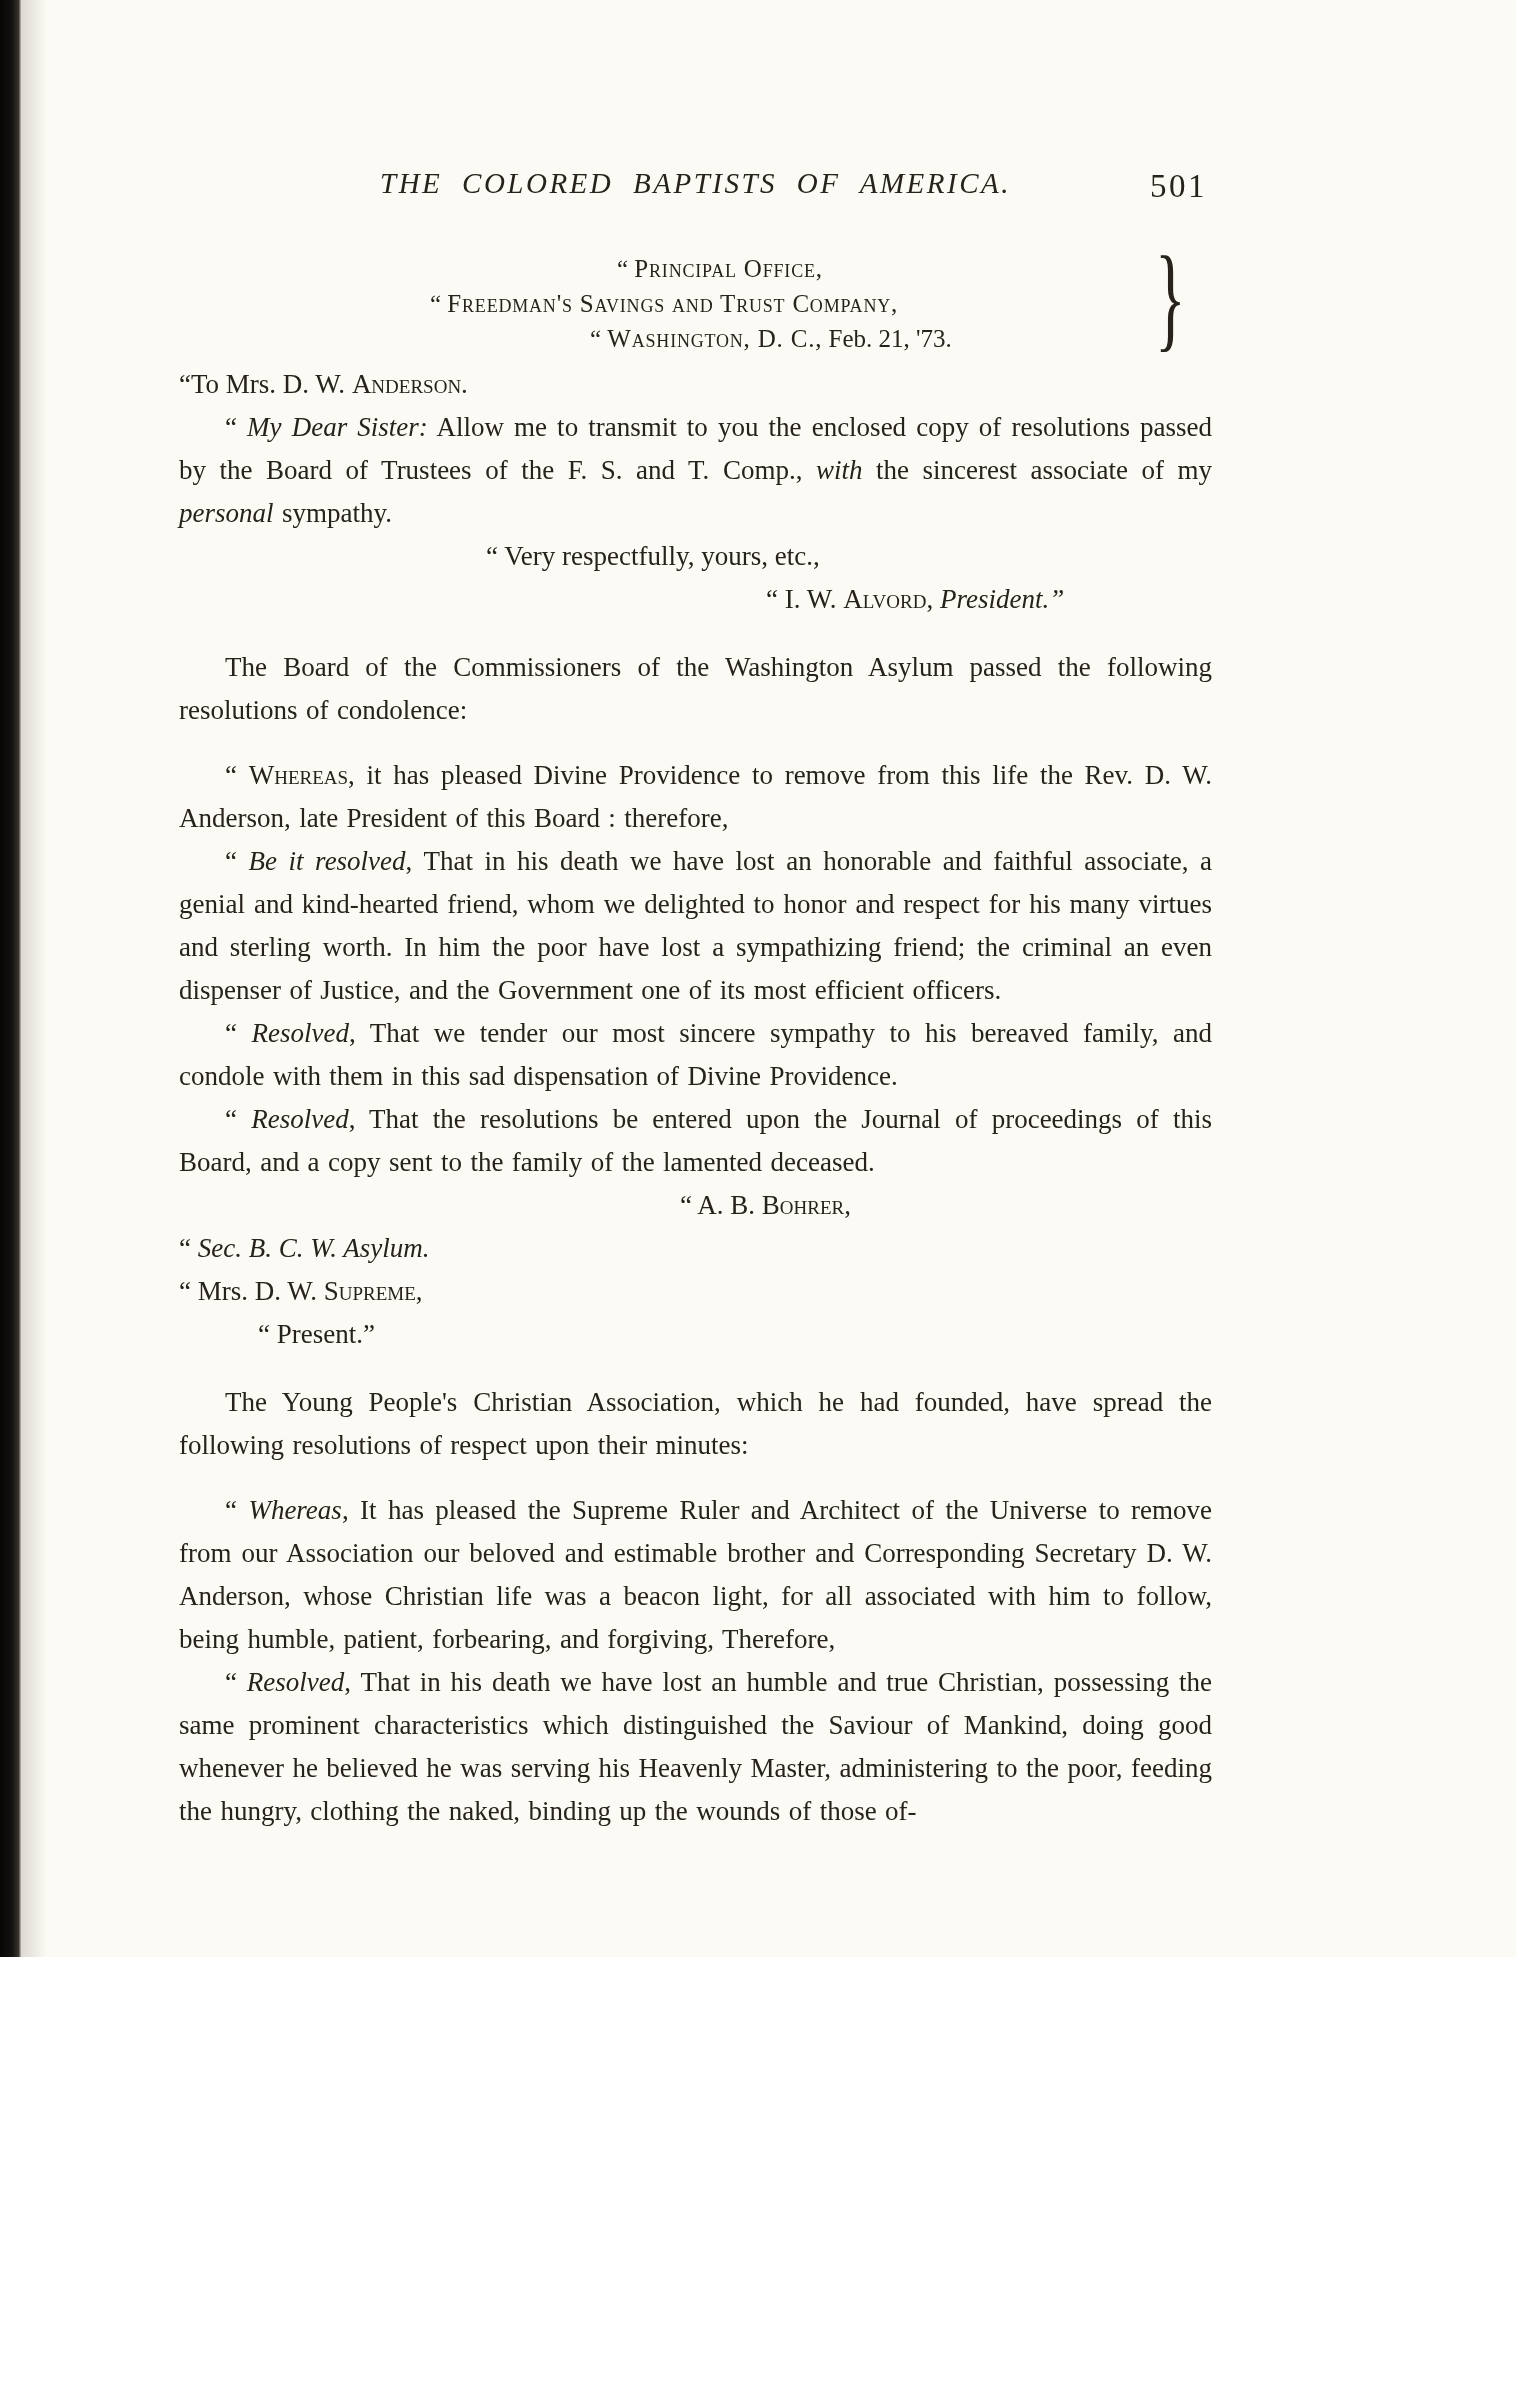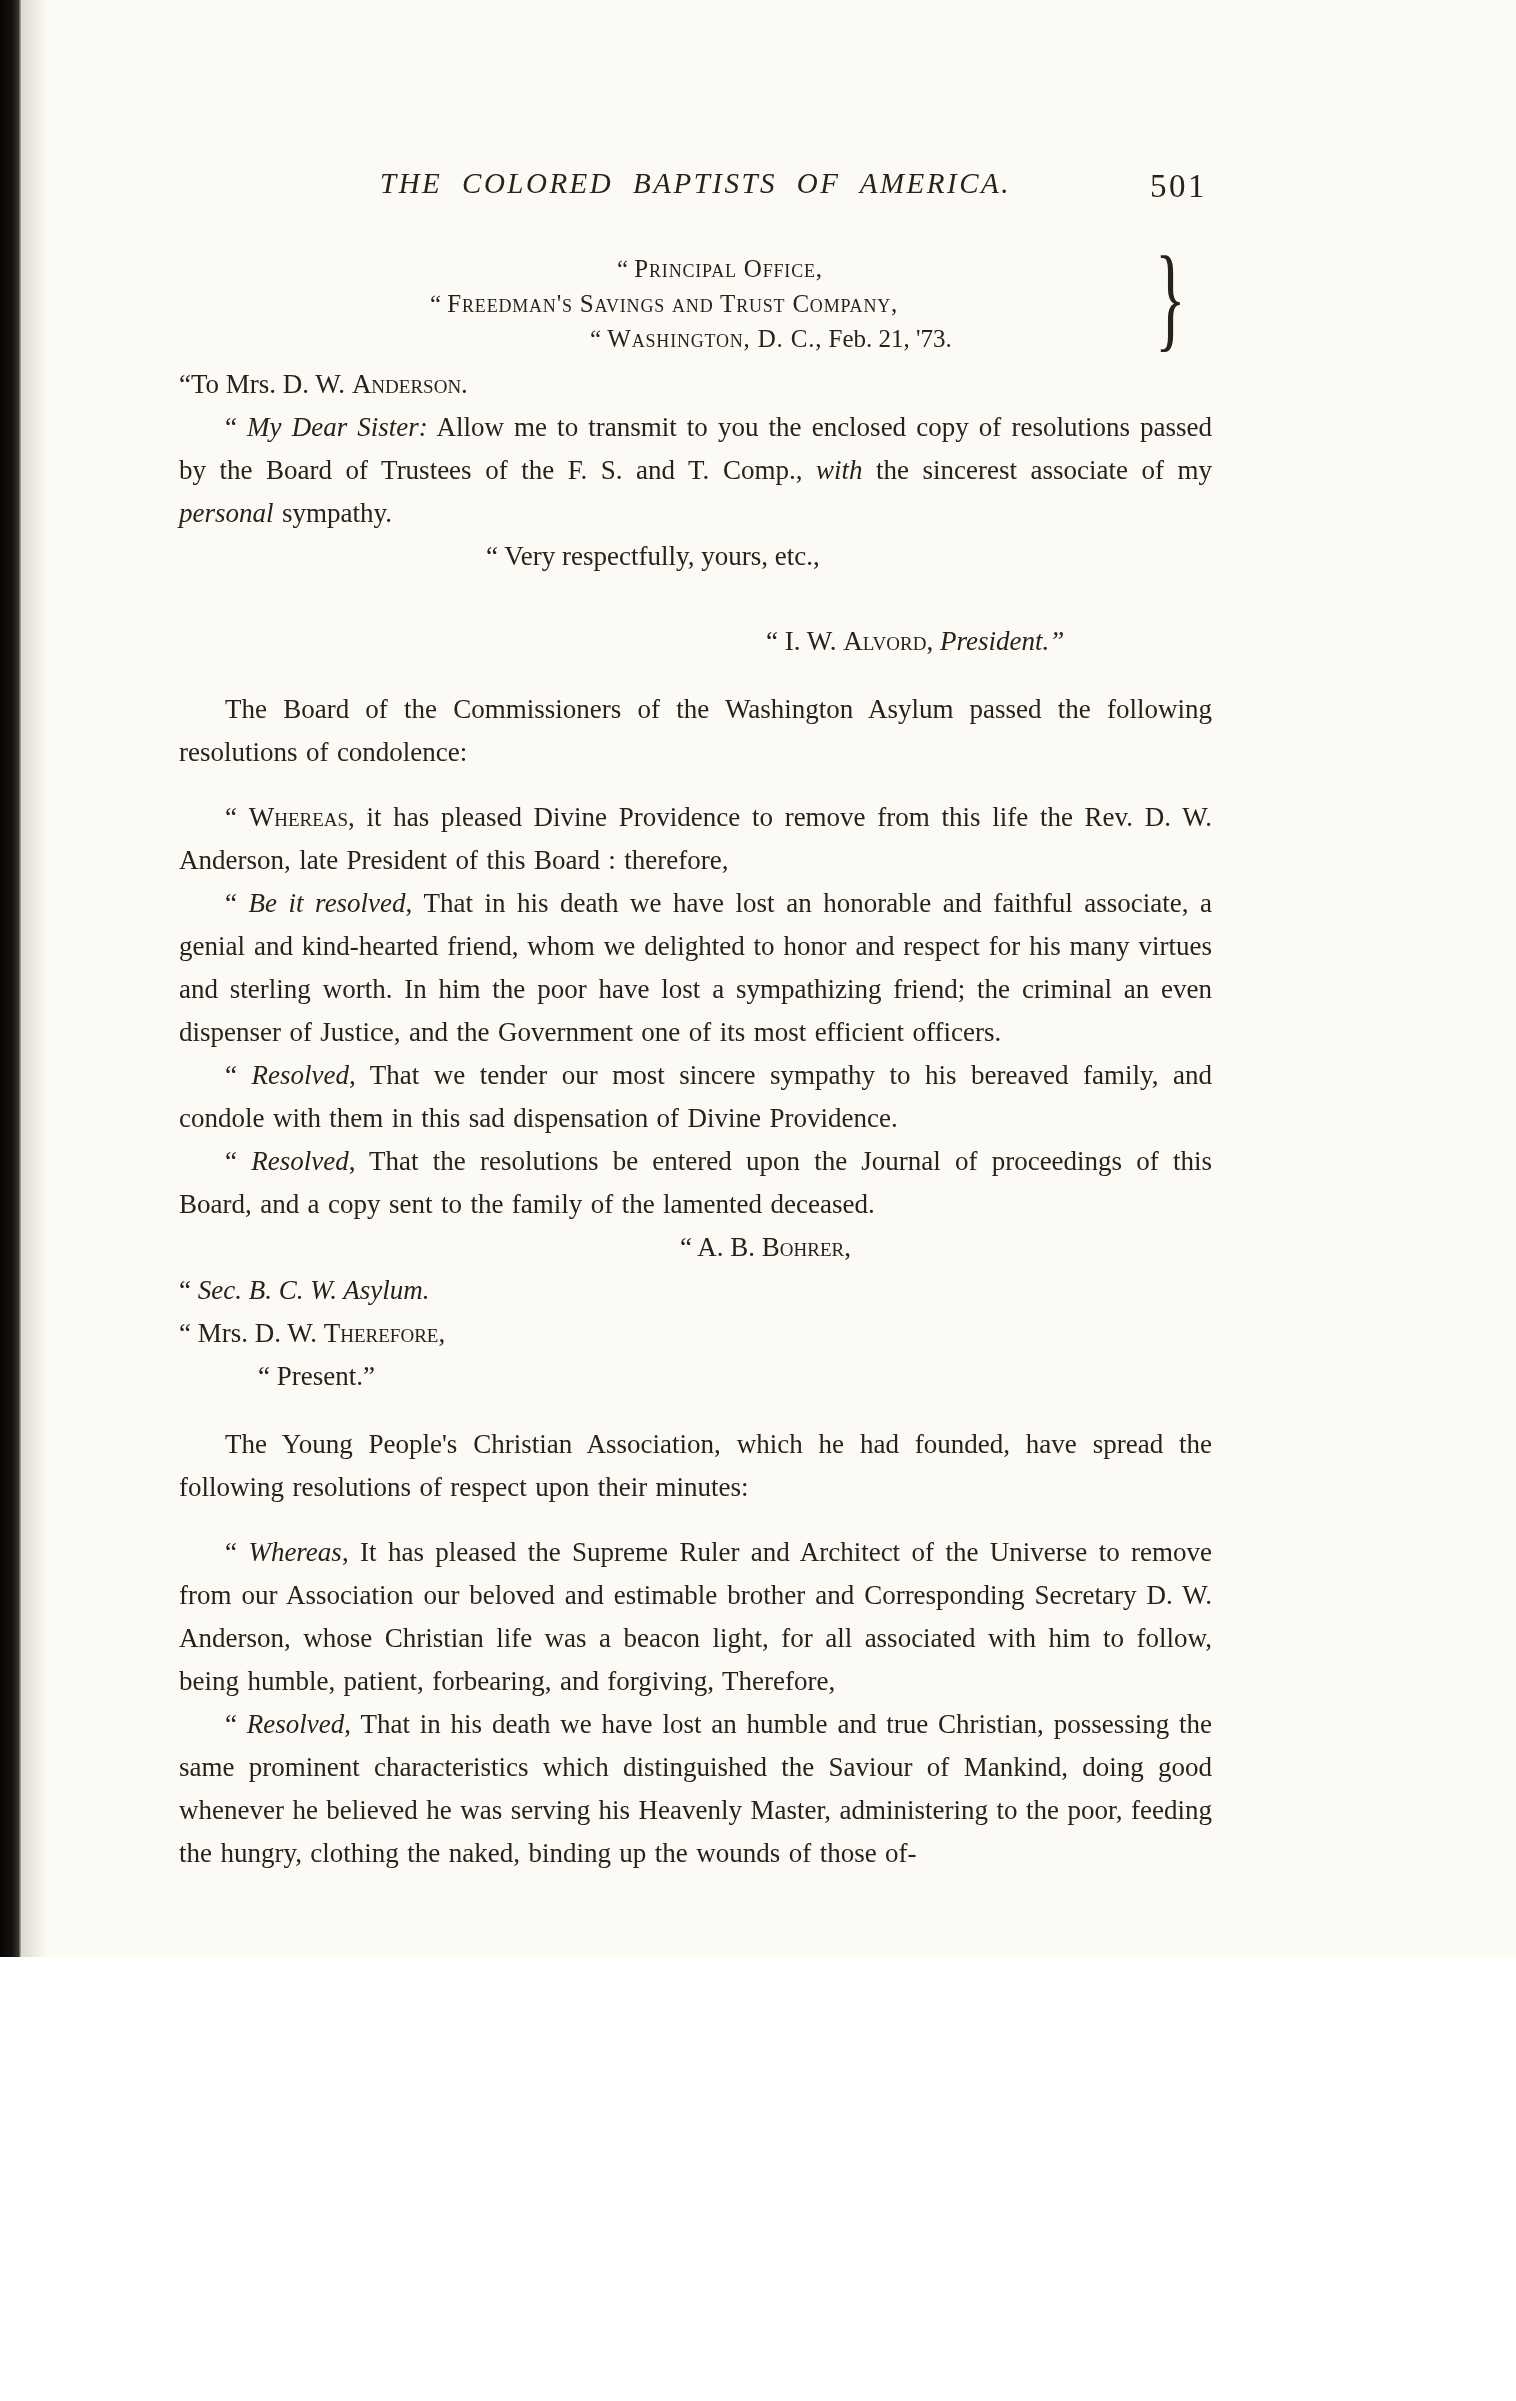--- a/index.html
+++ b/index.html
@@ -45,21 +45,21 @@
     transform: scaleX(0.55); transform-origin: left top;
   }
 
   .salutation { margin-top: 6.7px; }
 
   .para { margin: 0; text-align: justify; text-indent: 46px; word-spacing: 1.7px; }
   .gap-lg { margin-top: 25px; }
   .gap-sm { margin-top: 22px; }
 
   .signoff-1 { margin-left: 307px; }
-  .signoff-2 { margin-left: 587px; margin-top: 42px; }
+  .signoff-2 { margin-left: 587px; }
   .sig-name  { margin-left: 501px; }
   .sig-title { }
   .addr-present { margin-left: 79px; }
 
   .s-i  { font-style: italic; }
   .s-sc { font-variant: small-caps; }
 </style>
 </head>
 <body>
 
@@ -93,21 +93,21 @@
     <p class="para gap-lg"><span>The Board of the Commissioners of the Washington Asylum passed the following resolutions of condolence:</span></p>
 
     <p class="para gap-sm"><span>“ </span><span class="s-sc">Whereas</span><span>, it has pleased Divine Providence to remove from this life the Rev. D. W. Anderson, late President of this Board : therefore,</span></p>
     <p class="para"><span>“ </span><span class="s-i">Be it resolved</span><span>, That in his death we have lost an honorable and faithful associate, a genial and kind-hearted friend, whom we delighted to honor and respect for his many virtues and sterling worth.  In him the poor have lost a sympathizing friend; the criminal an even dispenser of Justice, and the Government one of its most efficient officers.</span></p>
     <p class="para"><span>“ </span><span class="s-i">Resolved</span><span>, That we tender our most sincere sympathy to his bereaved family, and condole with them in this sad dispensation of Divine Providence.</span></p>
     <p class="para"><span>“ </span><span class="s-i">Resolved</span><span>, That the resolutions be entered upon the Journal of proceedings of this Board, and a copy sent to the family of the lamented deceased.</span></p>
 
     <div class="sig-name"><span>“ A. B. </span><span class="s-sc">Bohrer</span><span>,</span></div>
     <div class="sig-title"><span>“ </span><span class="s-i">Sec. B. C. W. Asylum.</span></div>
 
-    <div class="addr-name"><span>“ Mrs. D. W. </span><span class="s-sc">Therefore</span><span>,</span></div>
+    <div class="addr-name"><span>“ Mrs. D. W. </span><span class="s-sc">Supreme</span><span>,</span></div>
     <div class="addr-present"><span>“ Present.”</span></div>
 
     <p class="para gap-lg"><span>The Young People's Christian Association, which he had founded, have spread the following resolutions of respect upon their minutes:</span></p>
 
     <p class="para gap-sm"><span>“ </span><span class="s-i">Whereas</span><span>, It has pleased the Supreme Ruler and Architect of the Universe to remove from our Association our beloved and estimable brother and Corresponding Secretary D. W. Anderson, whose Christian life was a beacon light, for all associated with him to follow, being humble, patient, forbearing, and forgiving, Therefore,</span></p>
     <p class="para"><span>“ </span><span class="s-i">Resolved</span><span>, That in his death we have lost an humble and true Christian, possessing the same prominent characteristics which distinguished the Saviour of Mankind, doing good whenever he believed he was serving his Heavenly Master, administering to the poor, feeding the hungry, clothing the naked, binding up the wounds of those of-</span></p>
 
   </div>
 </div>
 

